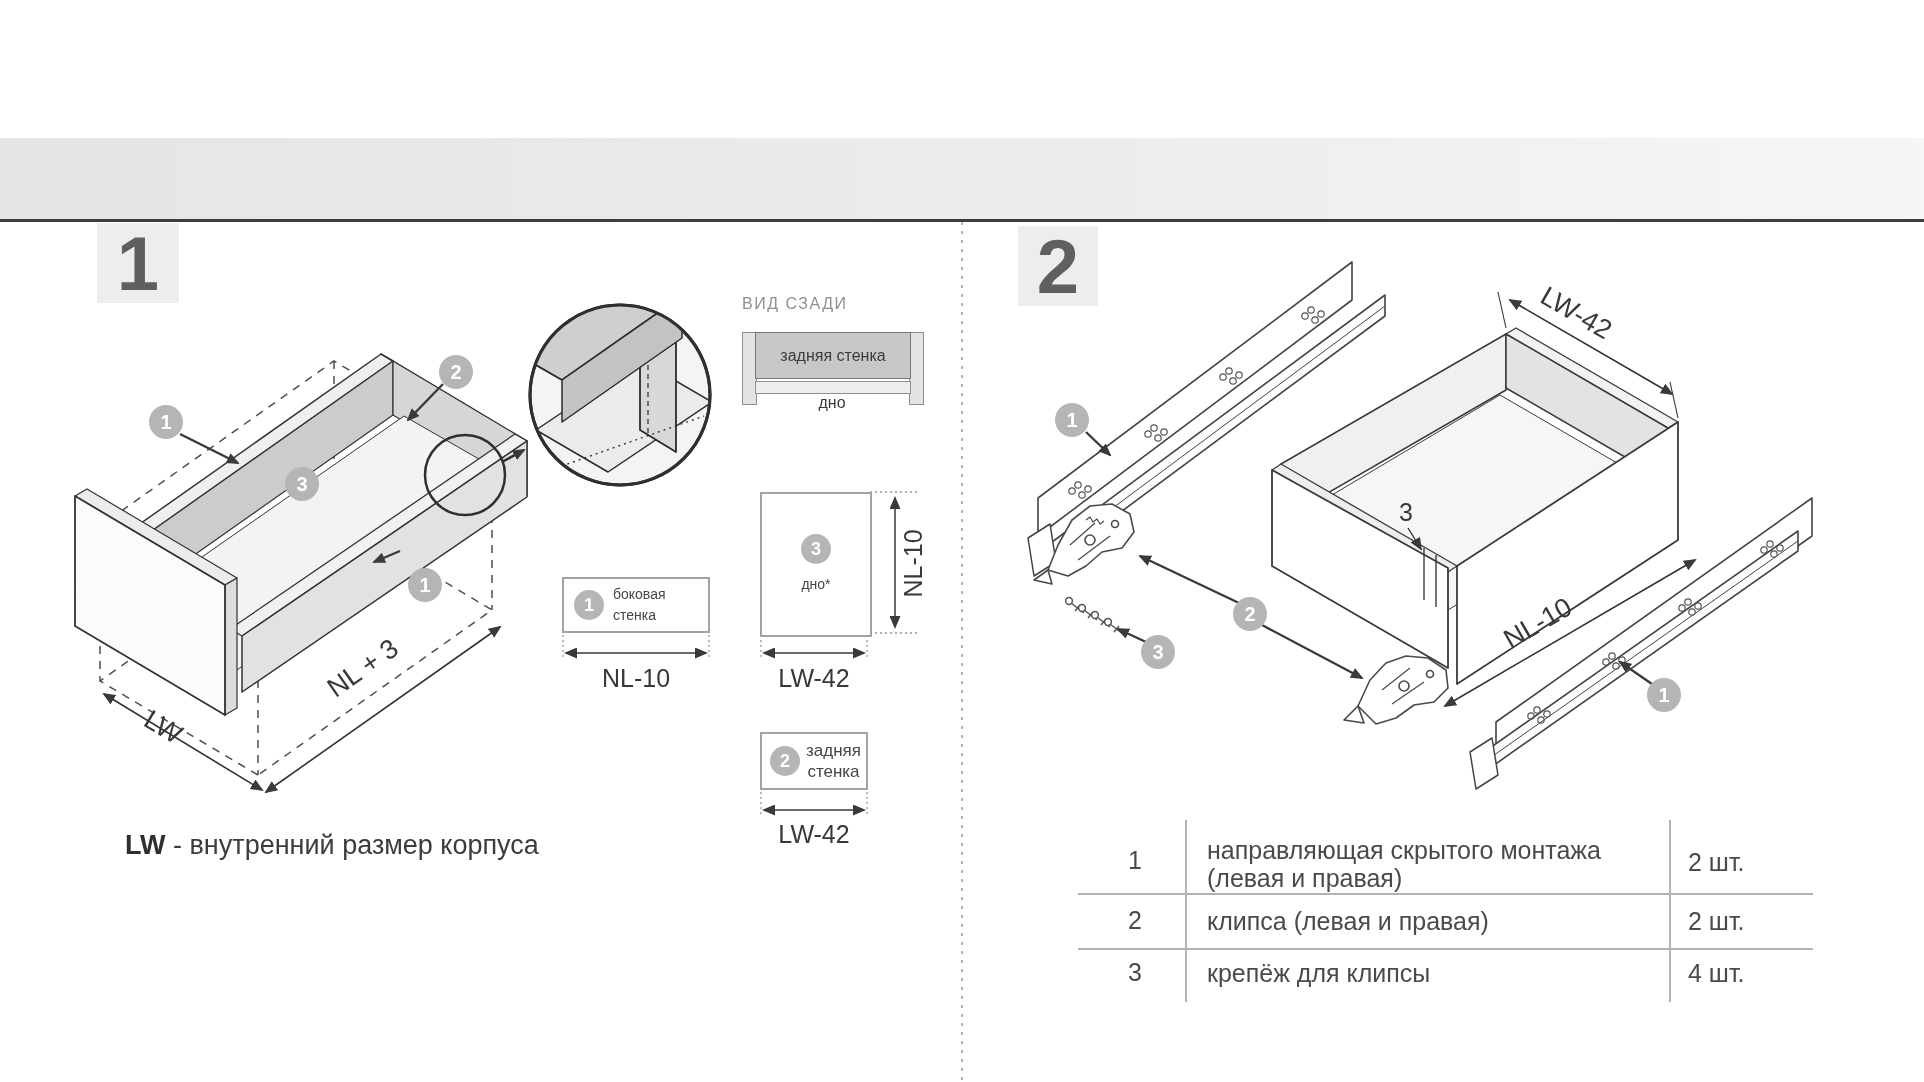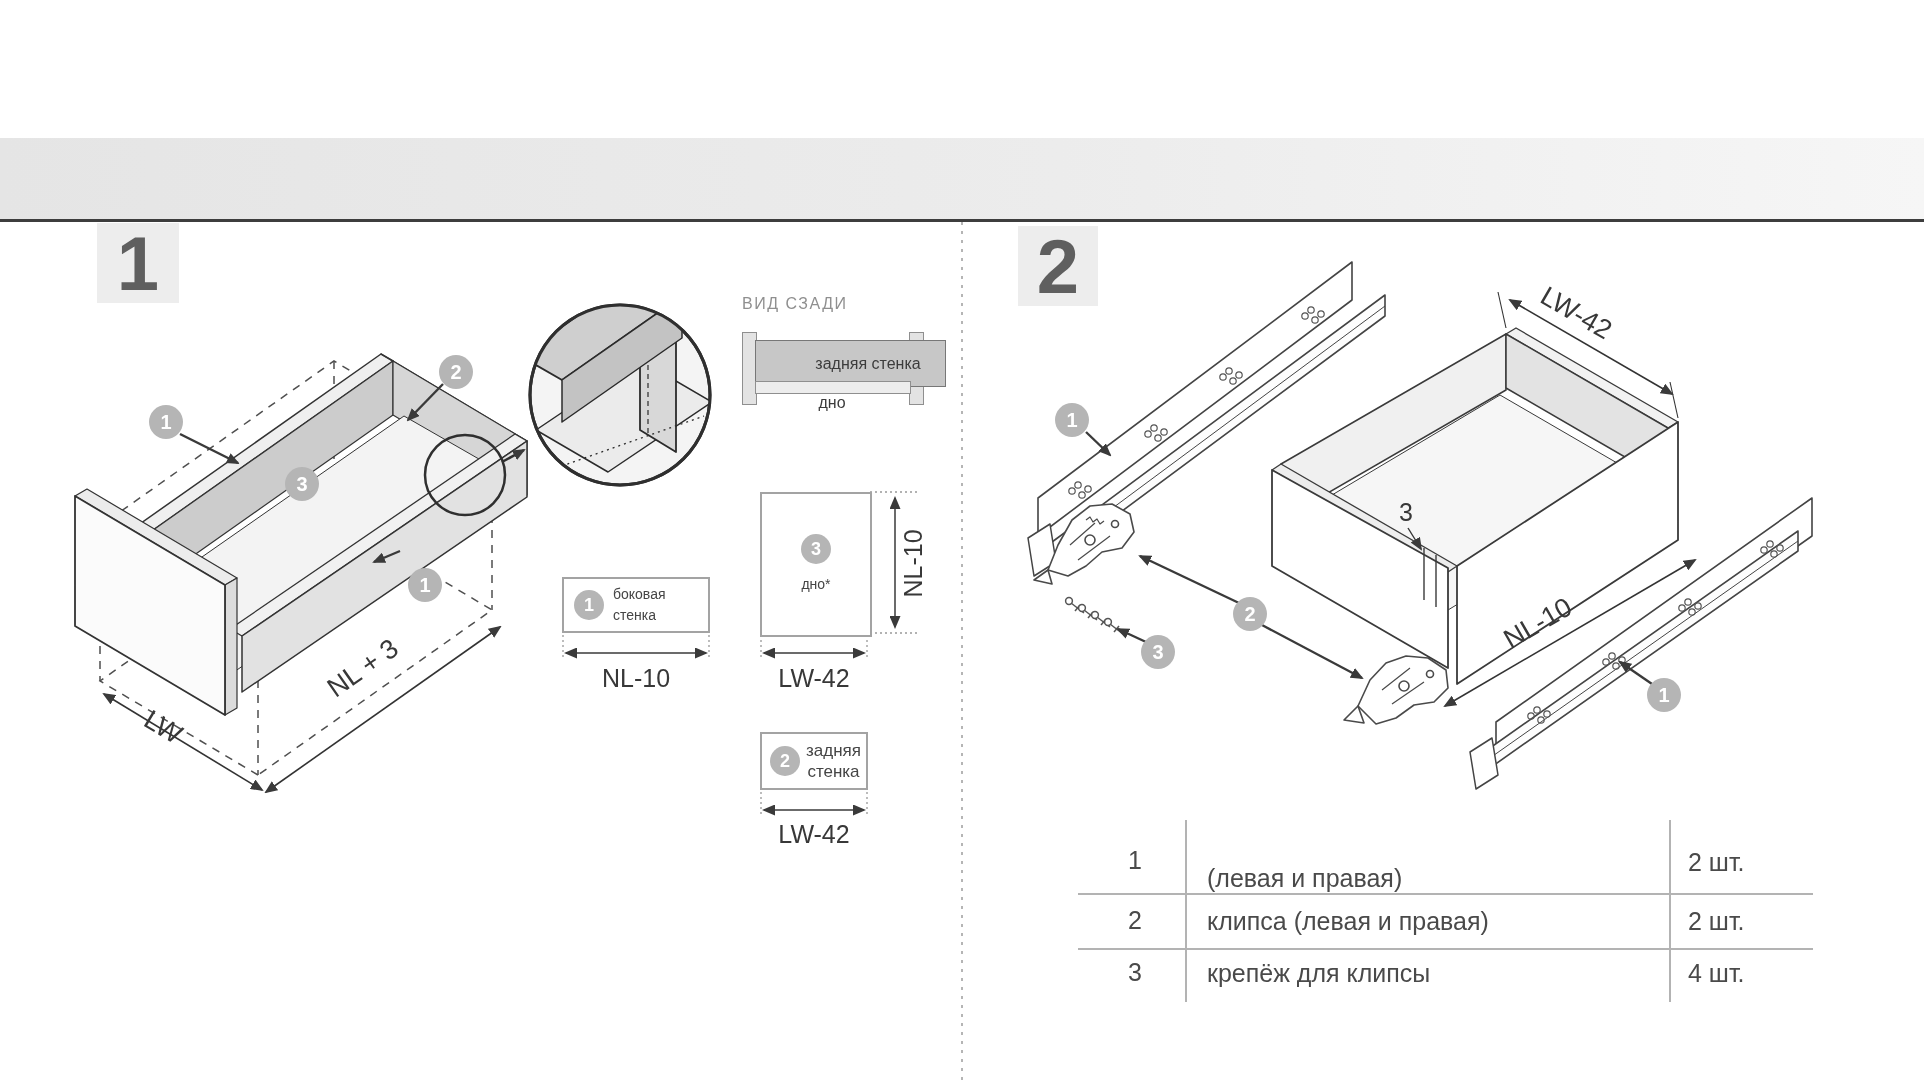--- a/index.html
+++ b/index.html
@@ -267,21 +267,21 @@
   <div class="abs callout" style="left:408px;top:568px;">
     <span>1</span>
   </div>
 
   <div class="abs dim big rot" style="left:123px;top:712px;width:80px;transform:rotate(31deg);">LW</div>
   <div class="abs dim big rot" style="left:303px;top:653px;width:120px;transform:rotate(-35deg);">NL + 3</div>
 
   <div class="abs rv-title" style="left:742px;top:295px;">ВИД СЗАДИ</div>
   <div class="abs rv-post" style="left:742px;top:332px;width:13px;height:71px;"></div>
   <div class="abs rv-post" style="left:909px;top:332px;width:13px;height:71px;"></div>
-  <div class="abs rv-back" style="left:755px;top:340px;width:154px;height:45px;padding-left:35px;">
+  <div class="abs rv-back" style="left:755px;top:332px;width:154px;height:45px;">
     <span>задняя стенка</span>
   </div>
   <div class="abs rv-bottom" style="left:755px;top:381px;width:154px;height:11px;"></div>
   <div class="abs rv-label" style="left:772px;top:394px;width:120px;">дно</div>
 
   <div class="abs part-box" style="left:562px;top:577px;width:148px;height:56px;gap:9px;padding-left:10px;box-sizing:border-box;">
     <div class="callout small">
       <span>1</span>
     </div>
     <div class="part-label">
@@ -305,20 +305,24 @@
       <span>2</span>
     </div>
     <div class="part-label" style="font-size:17px;text-align:center;">
       <div>задняя</div>
       <div>стенка</div>
     </div>
   </div>
   <div class="abs dim" style="left:760px;top:820px;width:108px;">LW-42</div>
 
   <div class="abs" style="left:125px;top:830px;width:620px;">
+    <div class="legend-line">
+      <b>LW</b>
+      <span>- внутренний размер корпуса</span>
+    </div>
   </div>
 
   <div class="abs callout" style="left:1055px;top:403px;">
     <span>1</span>
   </div>
   <div class="abs callout" style="left:1233px;top:597px;">
     <span>2</span>
   </div>
   <div class="abs callout" style="left:1141px;top:635px;">
     <span>3</span>
@@ -330,20 +334,21 @@
   <div class="abs dim big rot" style="left:1516px;top:298px;width:120px;transform:rotate(30deg);">LW-42</div>
   <div class="abs dim" style="left:1384px;top:498px;width:44px;">3</div>
   <div class="abs dim big rot" style="left:1478px;top:608px;width:120px;transform:rotate(-30deg);">NL-10</div>
 
   <div class="abs t-rule" style="left:1078px;top:893px;width:735px;height:2px;"></div>
   <div class="abs t-rule" style="left:1078px;top:948px;width:735px;height:2px;"></div>
   <div class="abs t-rule" style="left:1185px;top:820px;width:2px;height:182px;"></div>
   <div class="abs t-rule" style="left:1669px;top:820px;width:2px;height:182px;"></div>
 
   <div class="abs t-text t-num" style="left:1100px;top:846px;">1</div>
+  <div class="abs t-text" style="left:1207px;top:836px;">направляющая скрытого монтажа</div>
   <div class="abs t-text" style="left:1207px;top:864px;">(левая и правая)</div>
   <div class="abs t-text" style="left:1688px;top:848px;">2 шт.</div>
 
   <div class="abs t-text t-num" style="left:1100px;top:906px;">2</div>
   <div class="abs t-text" style="left:1207px;top:907px;">клипса (левая и правая)</div>
   <div class="abs t-text" style="left:1688px;top:907px;">2 шт.</div>
 
   <div class="abs t-text t-num" style="left:1100px;top:958px;">3</div>
   <div class="abs t-text" style="left:1207px;top:959px;">крепёж для клипсы</div>
   <div class="abs t-text" style="left:1688px;top:959px;">4 шт.</div>

